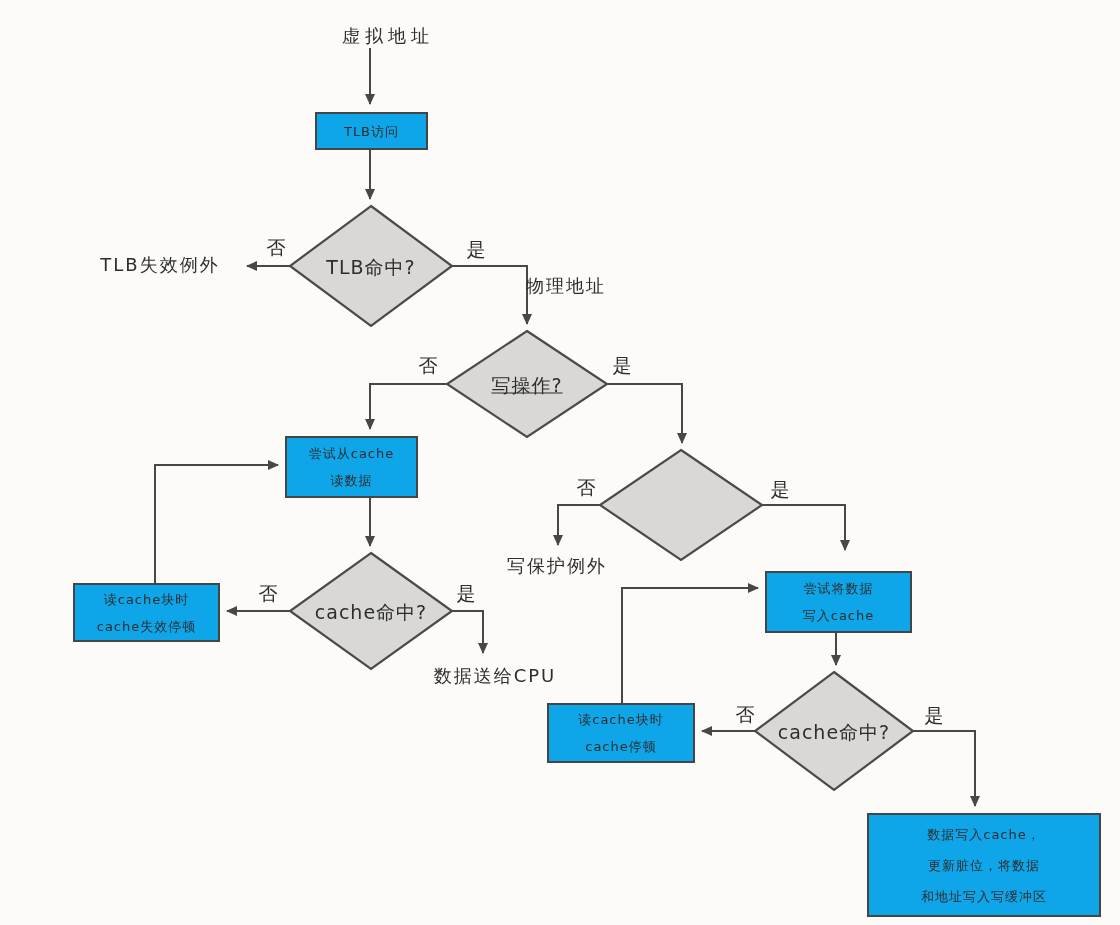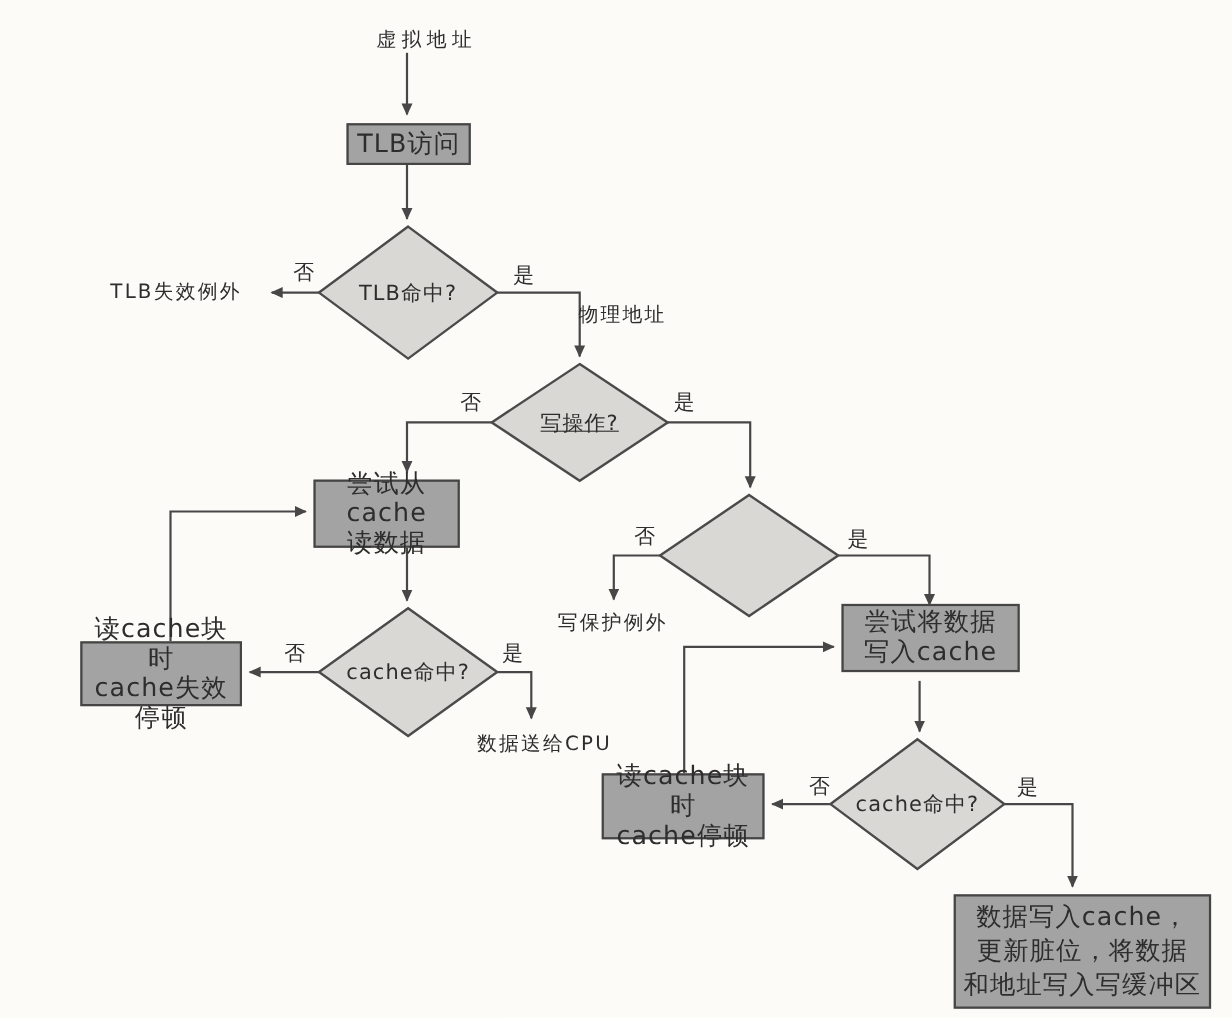--- a/index.html
+++ b/index.html
@@ -7,24 +7,24 @@
     position:relative; width:1120px; height:925px;
     background:#fcfbf8; overflow:hidden;
     font-family:"DejaVu Sans", sans-serif;
     color:#2d2d2d;
   }
   svg.wires { position:absolute; left:0; top:0; }
   .edge { stroke:#474747; stroke-width:2; fill:none; }
   .diamond { fill:#d9d8d4; stroke:#4a4a4a; stroke-width:2.2; }
   .box {
     position:absolute; box-sizing:border-box;
-    background:#a3a3a3; border:2px solid #454545;
+    background:#0ea5e9; border:2px solid #454545;
     display:flex; align-items:center; justify-content:center;
     text-align:center; white-space:pre-line;
-    font-size:23px; line-height:27px; letter-spacing:1px;
+    font-size:13px; line-height:27px; letter-spacing:1px;
     font-weight:500;
   }
   .box.big { line-height:31px; }
   .dtext {
     position:absolute; transform:translate(-50%,-50%);
     text-align:center; white-space:pre-line;
     font-size:19px; line-height:27px; letter-spacing:1px; font-weight:500;
   }
   .free {
     position:absolute; transform:translate(-50%,-50%);
@@ -78,21 +78,21 @@
   </svg>
 
   <div class="box" style="left:315px; top:112px; width:113px; height:38px;">TLB访问</div>
 
   <div class="box" style="left:285px; top:436px; width:133px; height:62px;">尝试从cache
 读数据</div>
 
   <div class="box" style="left:73px; top:583px; width:147px; height:59px;">读cache块时
 cache失效停顿</div>
 
-  <div class="box" style="left:765px; top:549px; width:162px; height:62px;">尝试将数据
+  <div class="box" style="left:765px; top:571px; width:147px; height:62px;">尝试将数据
 写入cache</div>
 
   <div class="box" style="left:547px; top:703px; width:148px; height:60px;">读cache块时
 cache停顿</div>
 
   <div class="box big" style="left:847px; top:813px; width:234px; height:104px;margin-left:20px;">数据写入cache，
 更新脏位，将数据
 和地址写入写缓冲区</div>
 
   <div class="dtext" style="left:371px; top:267px;">TLB命中?</div>

